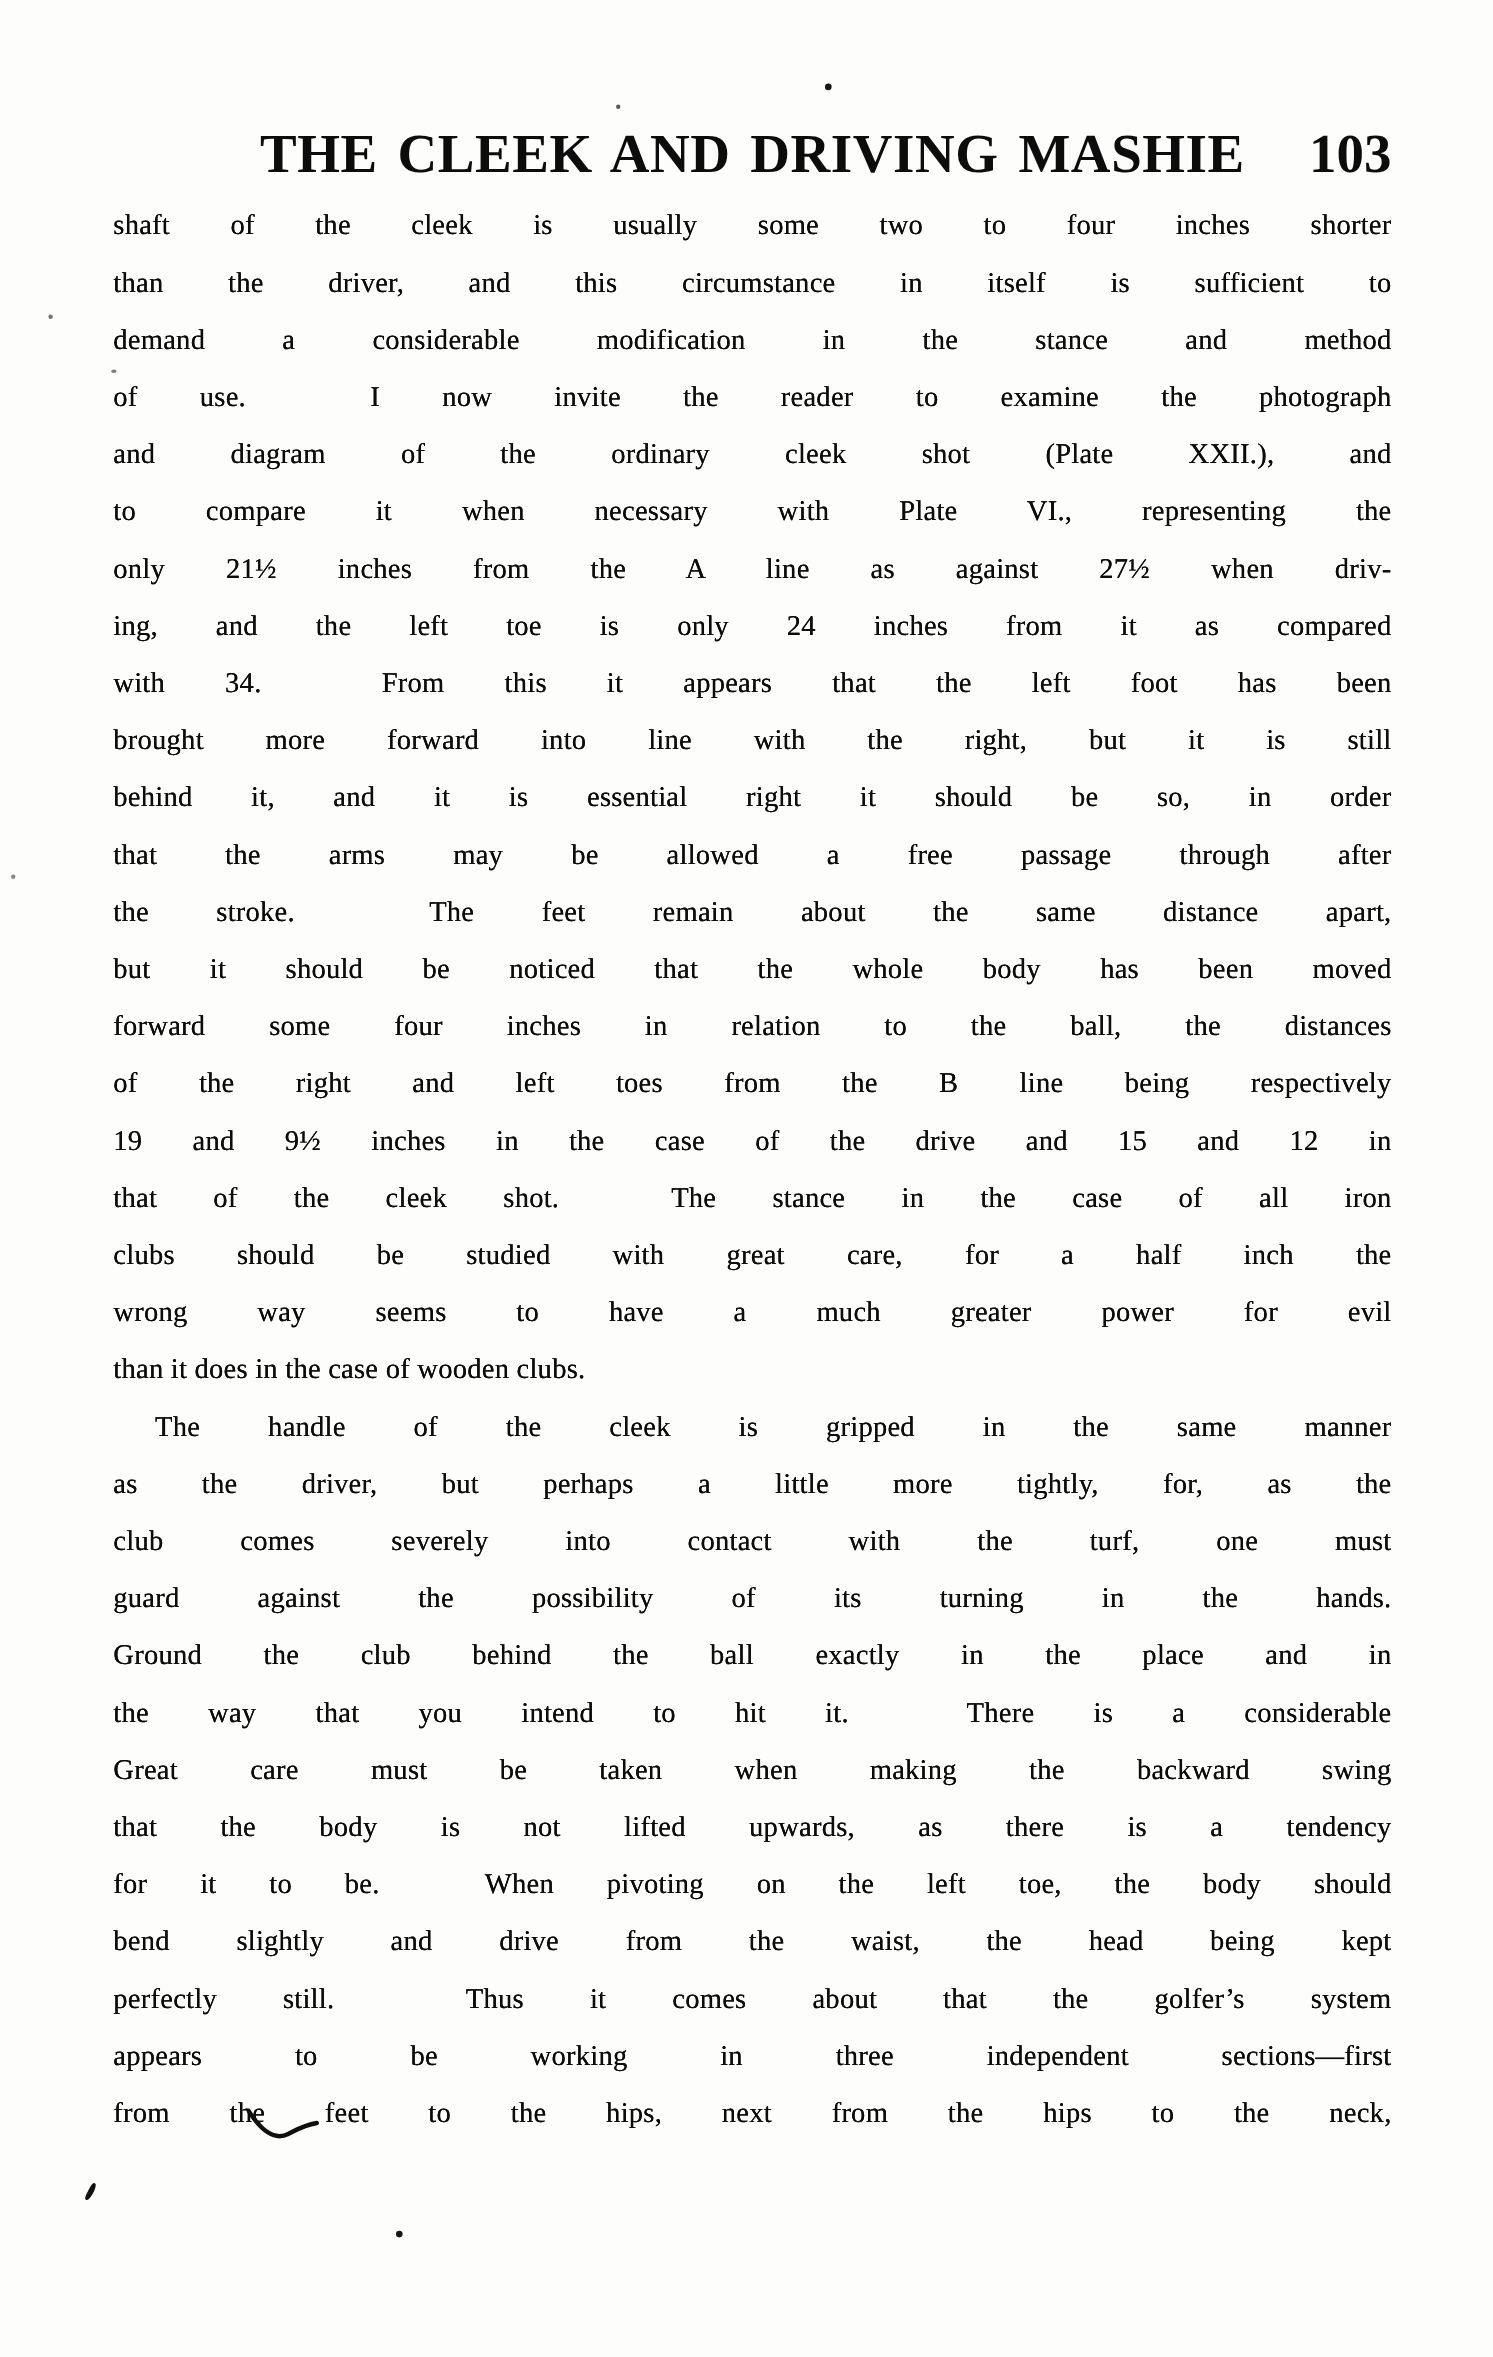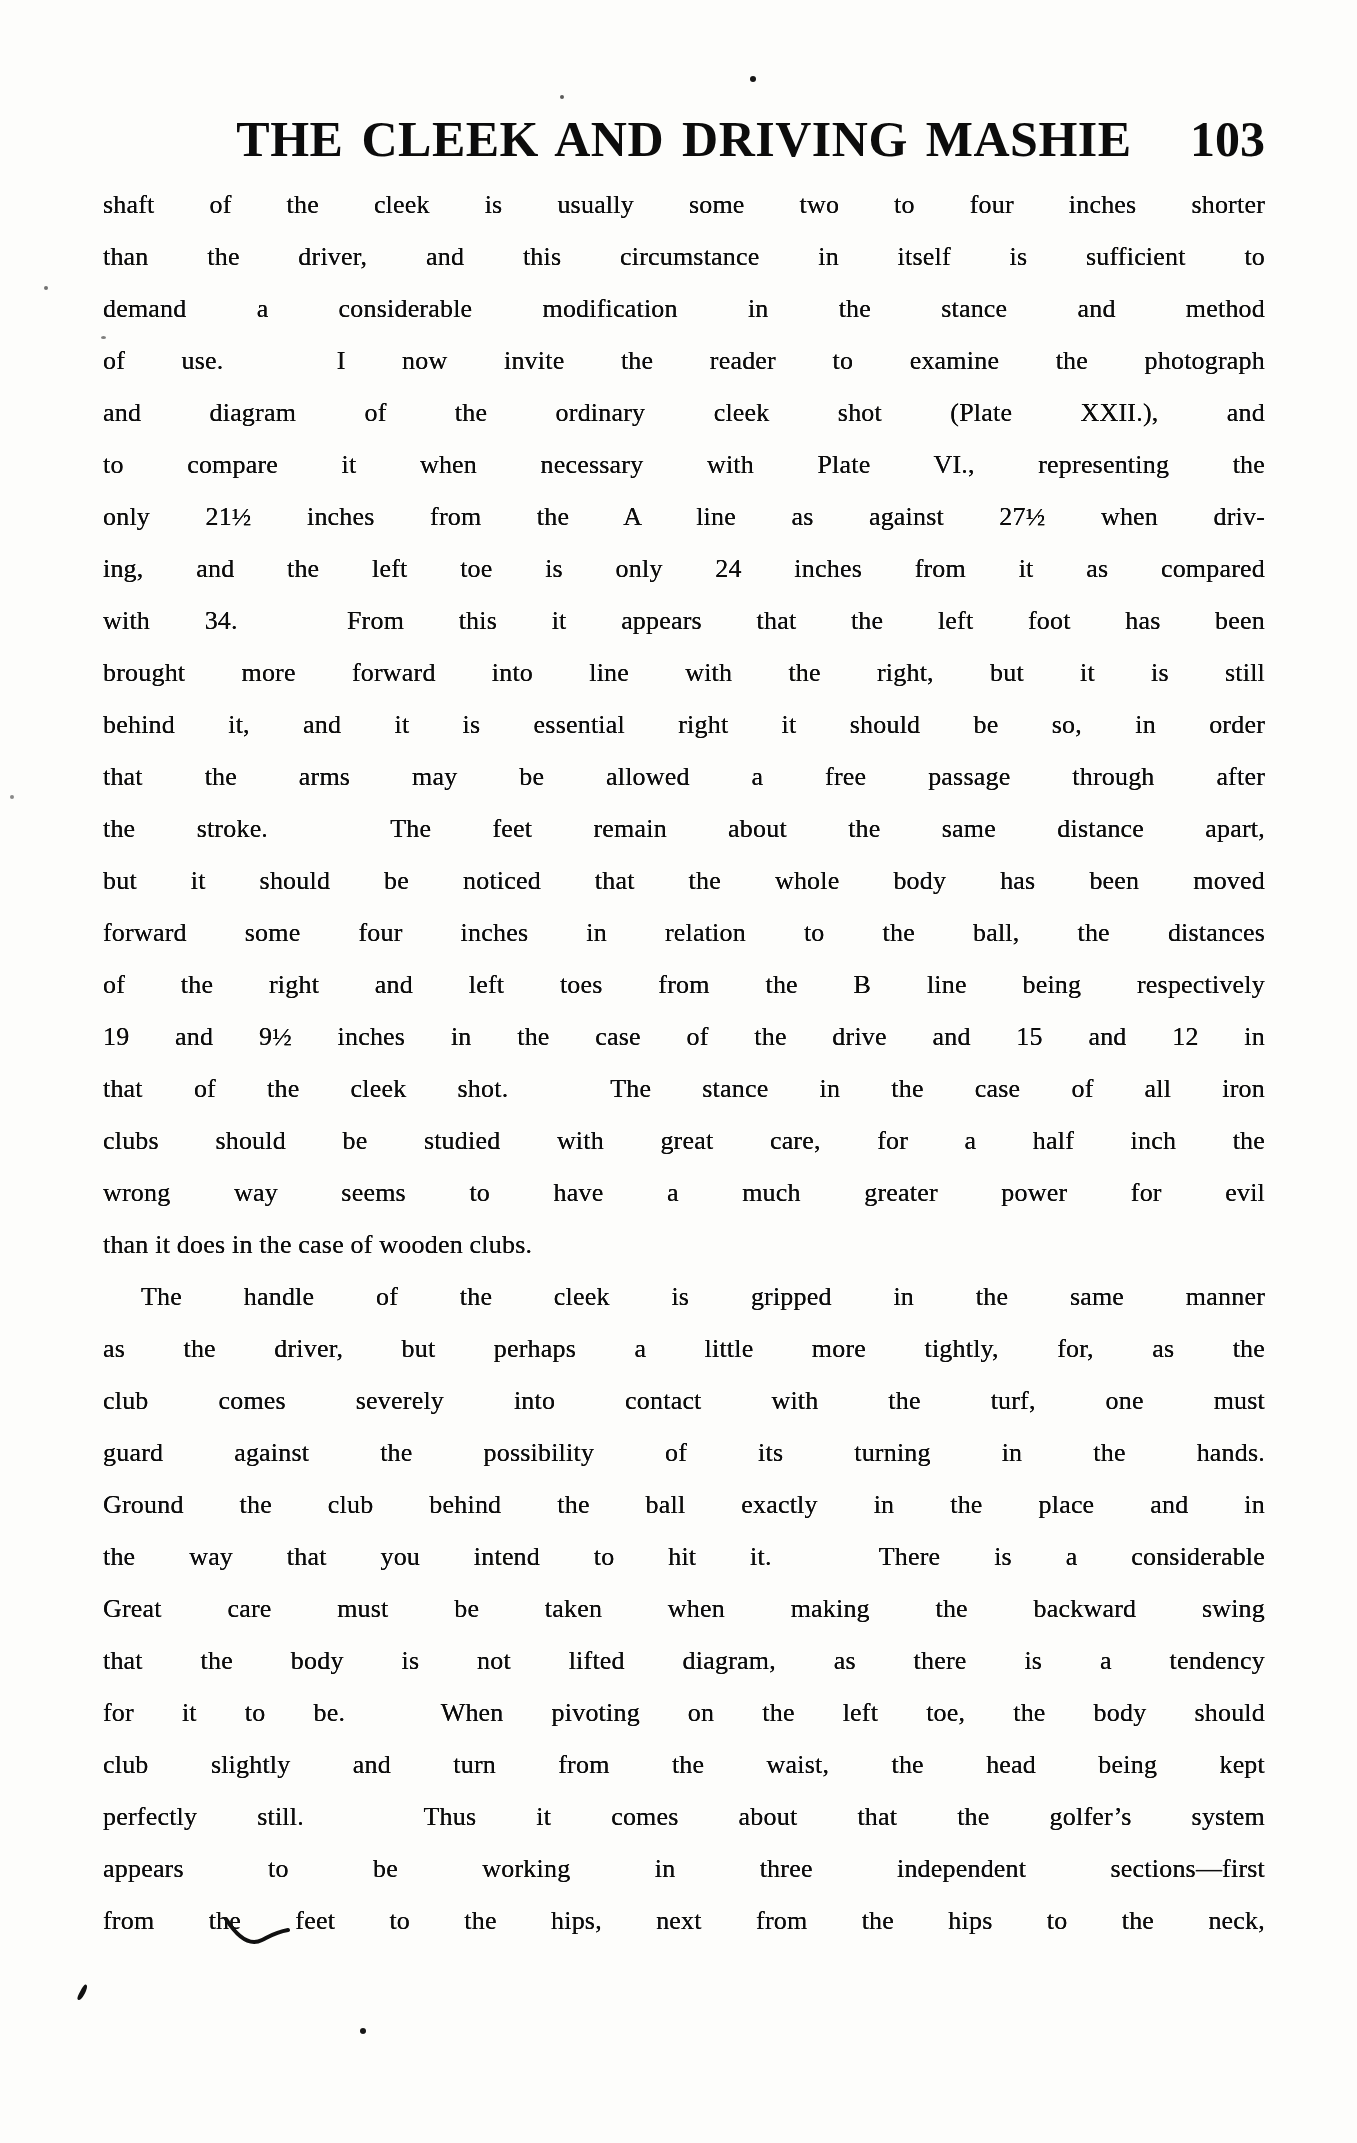--- a/index.html
+++ b/index.html
@@ -131,23 +131,23 @@
       <div class="line">clubs should be studied with great care, for a half inch the</div>
       <div class="line">wrong way seems to have a much greater power for evil</div>
       <div class="line no-fill">than it does in the case of wooden clubs.</div>
       <div class="line indent">The handle of the cleek is gripped in the same manner</div>
       <div class="line">as the driver, but perhaps a little more tightly, for, as the</div>
       <div class="line">club comes severely into contact with the turf, one must</div>
       <div class="line">guard against the possibility of its turning in the hands.</div>
       <div class="line">Ground the club behind the ball exactly in the place and in</div>
       <div class="line">the way that you intend to hit it.  There is a considerable</div>
       <div class="line">Great care must be taken when making the backward swing</div>
-      <div class="line">that the body is not lifted diagram, as there is a tendency</div>
+      <div class="line">that the body is not lifted upwards, as there is a tendency</div>
       <div class="line">for it to be.  When pivoting on the left toe, the body should</div>
-      <div class="line">club slightly and turn from the waist, the head being kept</div>
+      <div class="line">bend slightly and drive from the waist, the head being kept</div>
       <div class="line">perfectly still.  Thus it comes about that the golfer’s system</div>
       <div class="line">appears to be working in three independent sections—first</div>
       <div class="line">from the feet to the hips, next from the hips to the neck,</div>
     </div>
 
   <div class="speck s1"></div>
   <div class="speck s2"></div>
   <div class="speck s3"></div>
   <div class="speck s4"></div>
   <div class="speck s5"></div>

